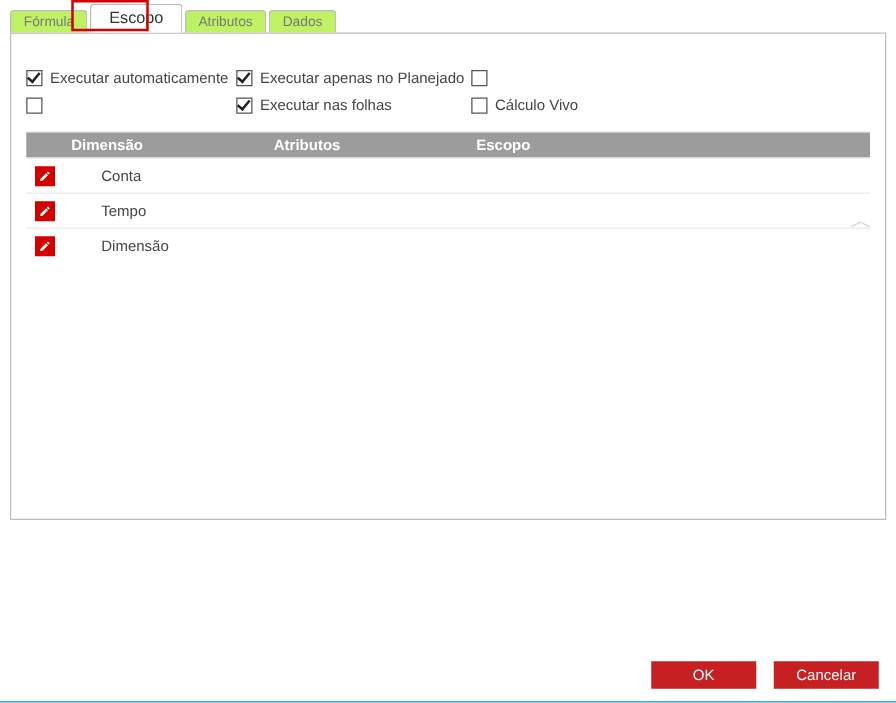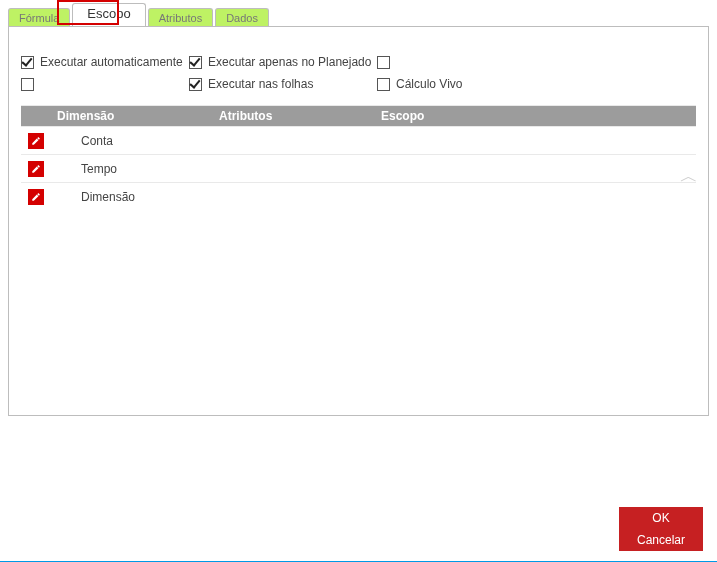--- a/index.html
+++ b/index.html
@@ -140,21 +140,21 @@
     right:0px;
     top:38px;
     width:16px;
     color:#cfcfcf;
     font-size:18px;
     user-select:none;
   }
   .footer{
     position:absolute;
     bottom:10px; right:14px;
-    display:flex; gap:0;flex-direction:column;
+    display:flex; gap:14px;
   }
   .btn{
     min-width:84px;
     height:22px;
     background:#c62022;
     color:#fff;
     border:none;
     font-size:12px;
     cursor:pointer;
     padding:0 18px;

